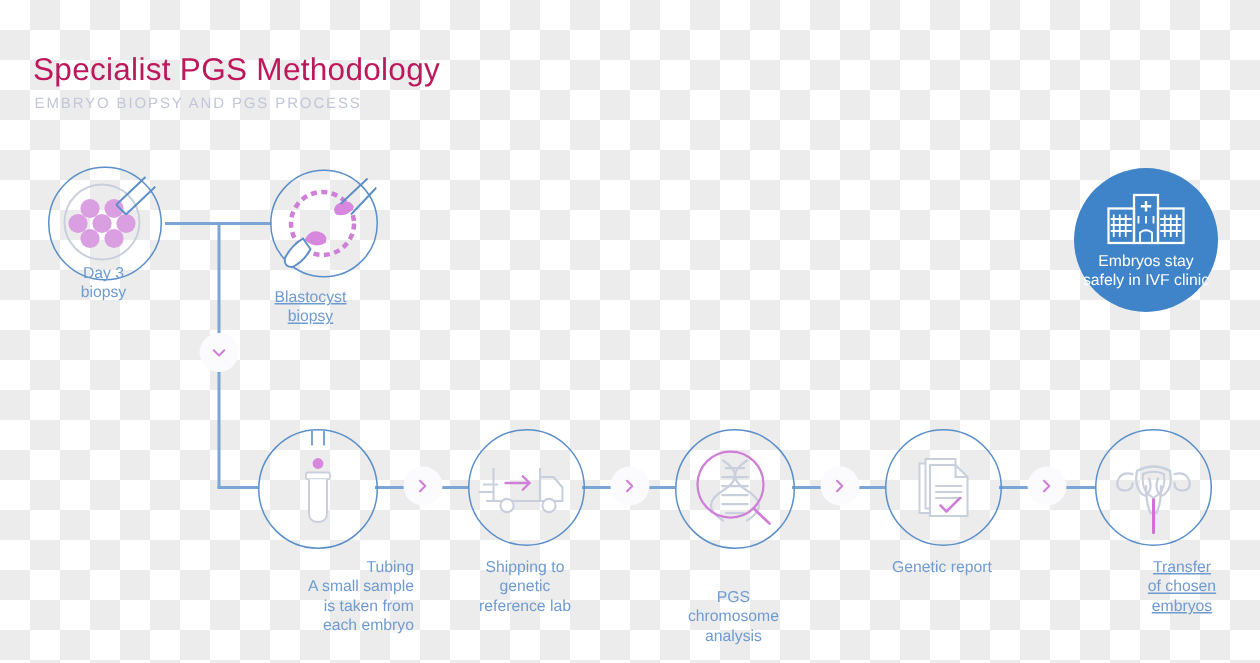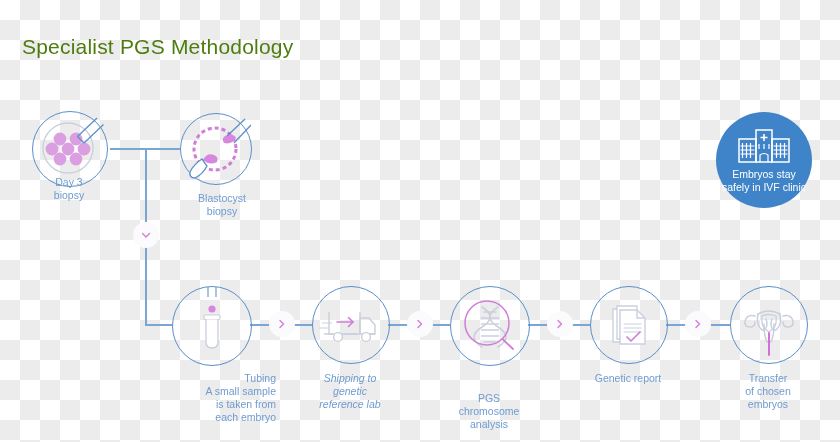--- a/index.html
+++ b/index.html
@@ -14,21 +14,21 @@
       linear-gradient(45deg,#ececec 25%,transparent 25%,transparent 75%,#ececec 75%);
     background-size:40px 40px;
     background-position:0 0,20px 20px;
   }
   .stage{position:relative;width:840px;height:442px;}
   .abs{position:absolute;}
 
   
   #title{
     left:22px;top:35px;
-    font-size:21px;color:#4d7c0f;font-weight:400;letter-spacing:.2px;
+    font-size:21px;color:#be185d;font-weight:400;letter-spacing:.2px;
     white-space:nowrap;
   }
   #subtitle{
     left:23px;top:64px;
     font-size:10px;color:#c3c6d8;letter-spacing:1.25px;
     white-space:nowrap;
   }
 
   
   .conn{background:#7aa6d6;}
@@ -61,20 +61,21 @@
     color:#ffffff;font-size:10.5px;line-height:13px;text-align:center;
     white-space:pre-line;margin-top:2px;
   }
 </style>
 </head>
 <body>
 
 <div class="stage">
 
   <div class="abs" id="title">Specialist PGS Methodology</div>
+  <div class="abs" id="subtitle">EMBRYO BIOPSY AND PGS PROCESS</div>
 
   <div class="abs conn h-line" style="left:110px;top:148px;width:36px;"></div>
 
   <div class="abs conn h-line" style="left:145px;top:148px;width:36px;"></div>
 
   <div class="abs conn v-line" style="left:145px;top:148px;height:177px;"></div>
 
   <div class="abs conn h-line" style="left:145px;top:324px;width:27px;"></div>
 
   <div class="abs chev" style="left:133px;top:222px;">
@@ -112,21 +113,21 @@
       <path d="M22 46 q4 -8 11 -5 q5 2 3 7 q-7 4 -14 -2 z" fill="#d788de"></path>
 
       <path d="M44 22 q8 -4 11 2 q-4 7 -12 5 q-3 -4 1 -7 z" fill="#d788de"></path>
 
       <path d="M46 22 L64 5" fill="none" stroke="#5b8fc9" stroke-width="1.3"></path>
       <path d="M53 29 L70 11" fill="none" stroke="#5b8fc9" stroke-width="1.3"></path>
 
       <path d="M21 45 q-8 5 -12 13 q-1 6 5 6 q8 -4 12 -12 z" fill="#ffffff" stroke="#5b8fc9" stroke-width="1.3"></path>
     </svg>
   </div>
-  <div class="abs label" style="left:172px;top:192px;width:100px;">Blastocyst
+  <div class="abs label" style="left:157px;top:192px;width:100px;text-decoration:underline;">Blastocyst
 biopsy</div>
 
   <div class="abs" id="ivf-badge" style="left:716px;top:112px;background:#3f84c9;">
     <svg width="58" height="40" viewBox="0 0 58 40" style="margin-top:14px;">
       <g fill="none" stroke="#ffffff" stroke-width="1.5">
 
         <rect x="21" y="4" width="16" height="32"></rect>
 
         <path d="M29 8 L29 15 M25.5 11.5 L32.5 11.5" stroke-width="1.6"></path>
 
@@ -220,21 +221,21 @@
 
       <circle cx="25" cy="50" r="4.4" fill="#ffffff" stroke="#c9cfdd" stroke-width="1.4"></circle>
       <circle cx="53" cy="50" r="4.4" fill="#ffffff" stroke="#c9cfdd" stroke-width="1.4"></circle>
 
       <g stroke="#cf7fd8" stroke-width="1.6" fill="none" stroke-linecap="round" stroke-linejoin="round">
         <path d="M24 35 L40 35"></path>
         <path d="M35.5 30.5 L40 35 L35.5 39.5"></path>
       </g>
     </svg>
   </div>
-  <div class="abs label" style="left:290px;top:372px;width:120px;font-style:italic;">Shipping to
+  <div class="abs label" style="left:290px;top:372px;width:120px;">Shipping to
 genetic
 reference lab</div>
 
   <div class="abs node" style="left:450px;top:286px;width:78px;height:78px;">
     <svg class="node-ico" viewBox="0 0 78 78">
 
       <g stroke="#c9cfdd" stroke-width="1.5" fill="none" stroke-linecap="round">
         <path d="M31 20 q16 10 0 20 q-16 10 0 20"></path>
         <path d="M47 20 q-16 10 0 20 q16 10 0 20"></path>
         <path d="M33 25 L45 25 M30.5 31 L47.5 31 M30.5 37 L47.5 37
@@ -281,17 +282,17 @@
 
         <path d="M33 37 q0 12 3 18 L40 55 q3 -6 3 -18"></path>
         <path d="M38 55 L38 66"></path>
 
         <path d="M31 29 q7 -3 14 0 q1 9 -3 13 L38 45 L34 42 q-4 -4 -3 -13" stroke-width="1.3"></path>
       </g>
 
       <path d="M38 46 L38 68" stroke="#d36fd8" stroke-width="2" stroke-linecap="round" fill="none"></path>
     </svg>
   </div>
-  <div class="abs label" style="left:718px;top:372px;width:100px;">Transfer
+  <div class="abs label" style="left:738px;top:372px;width:100px;text-decoration:underline;">Transfer
 of chosen
 embryos</div>
 
 </div>
 
 </body></html>

